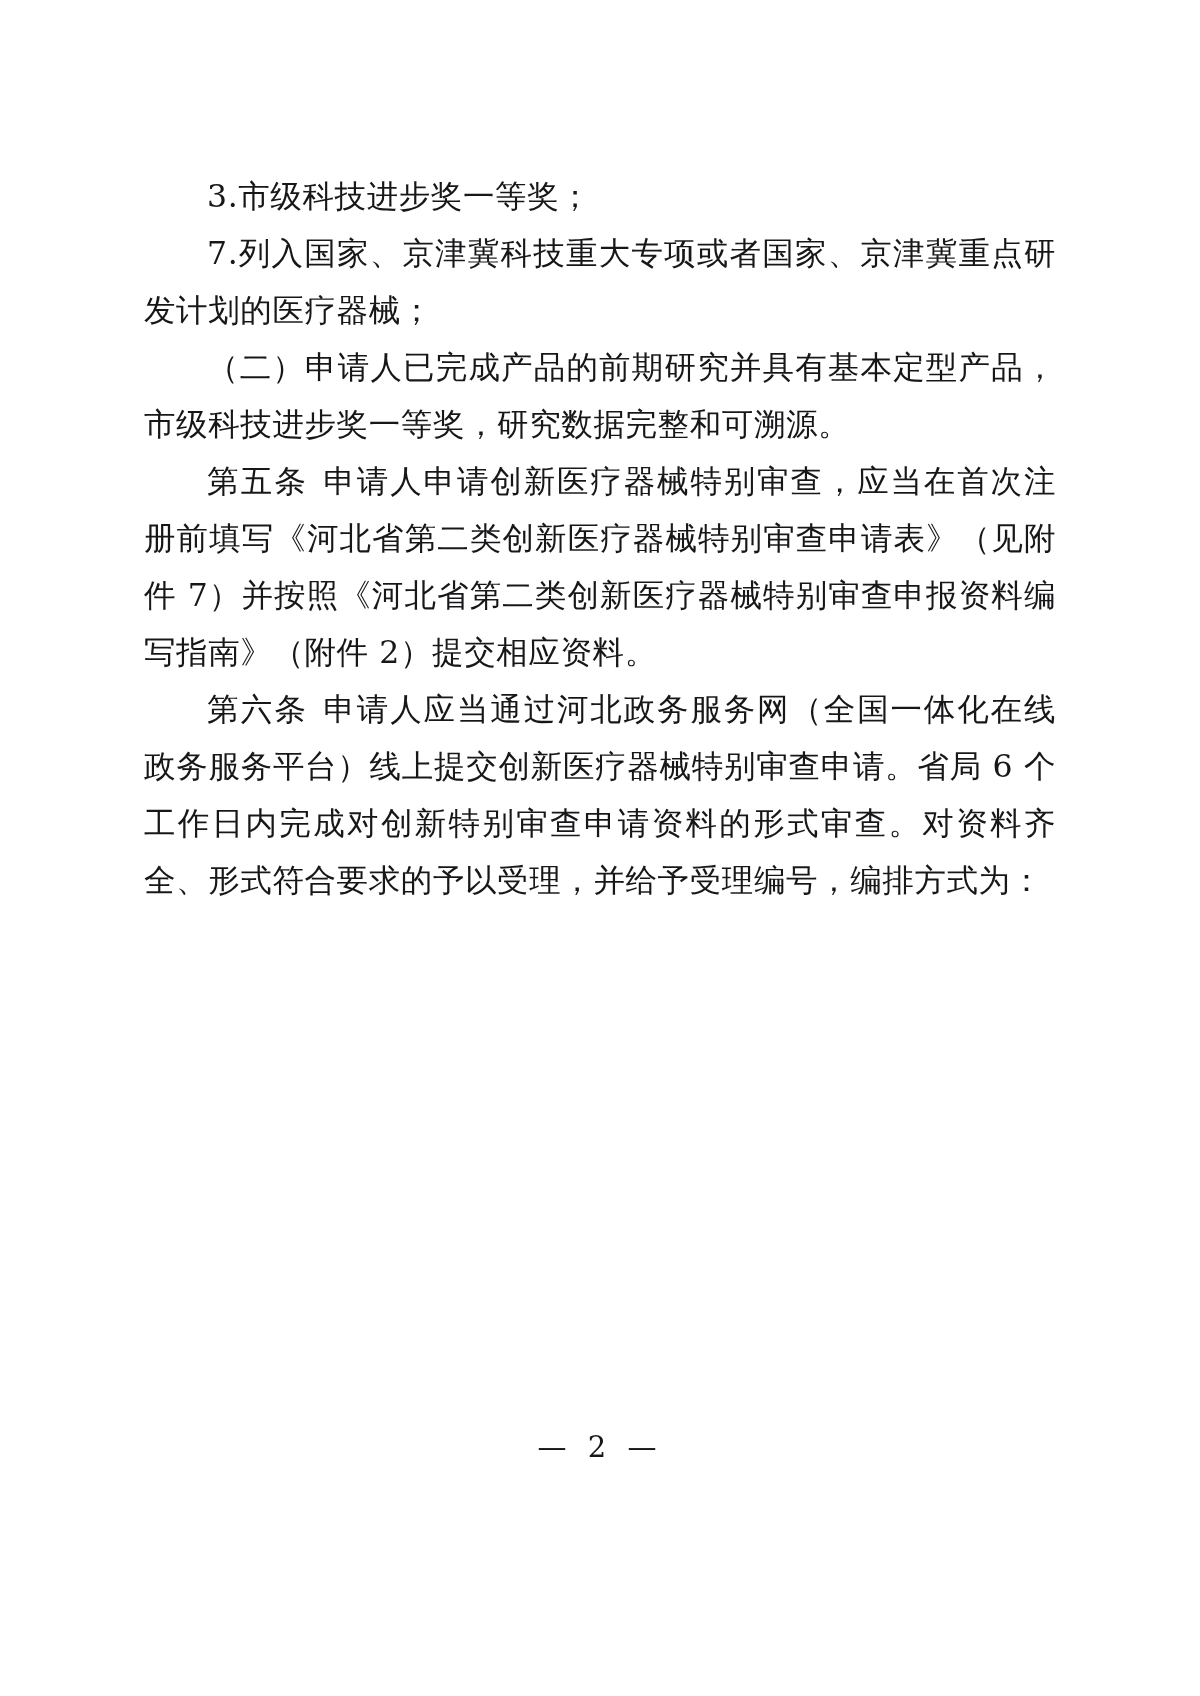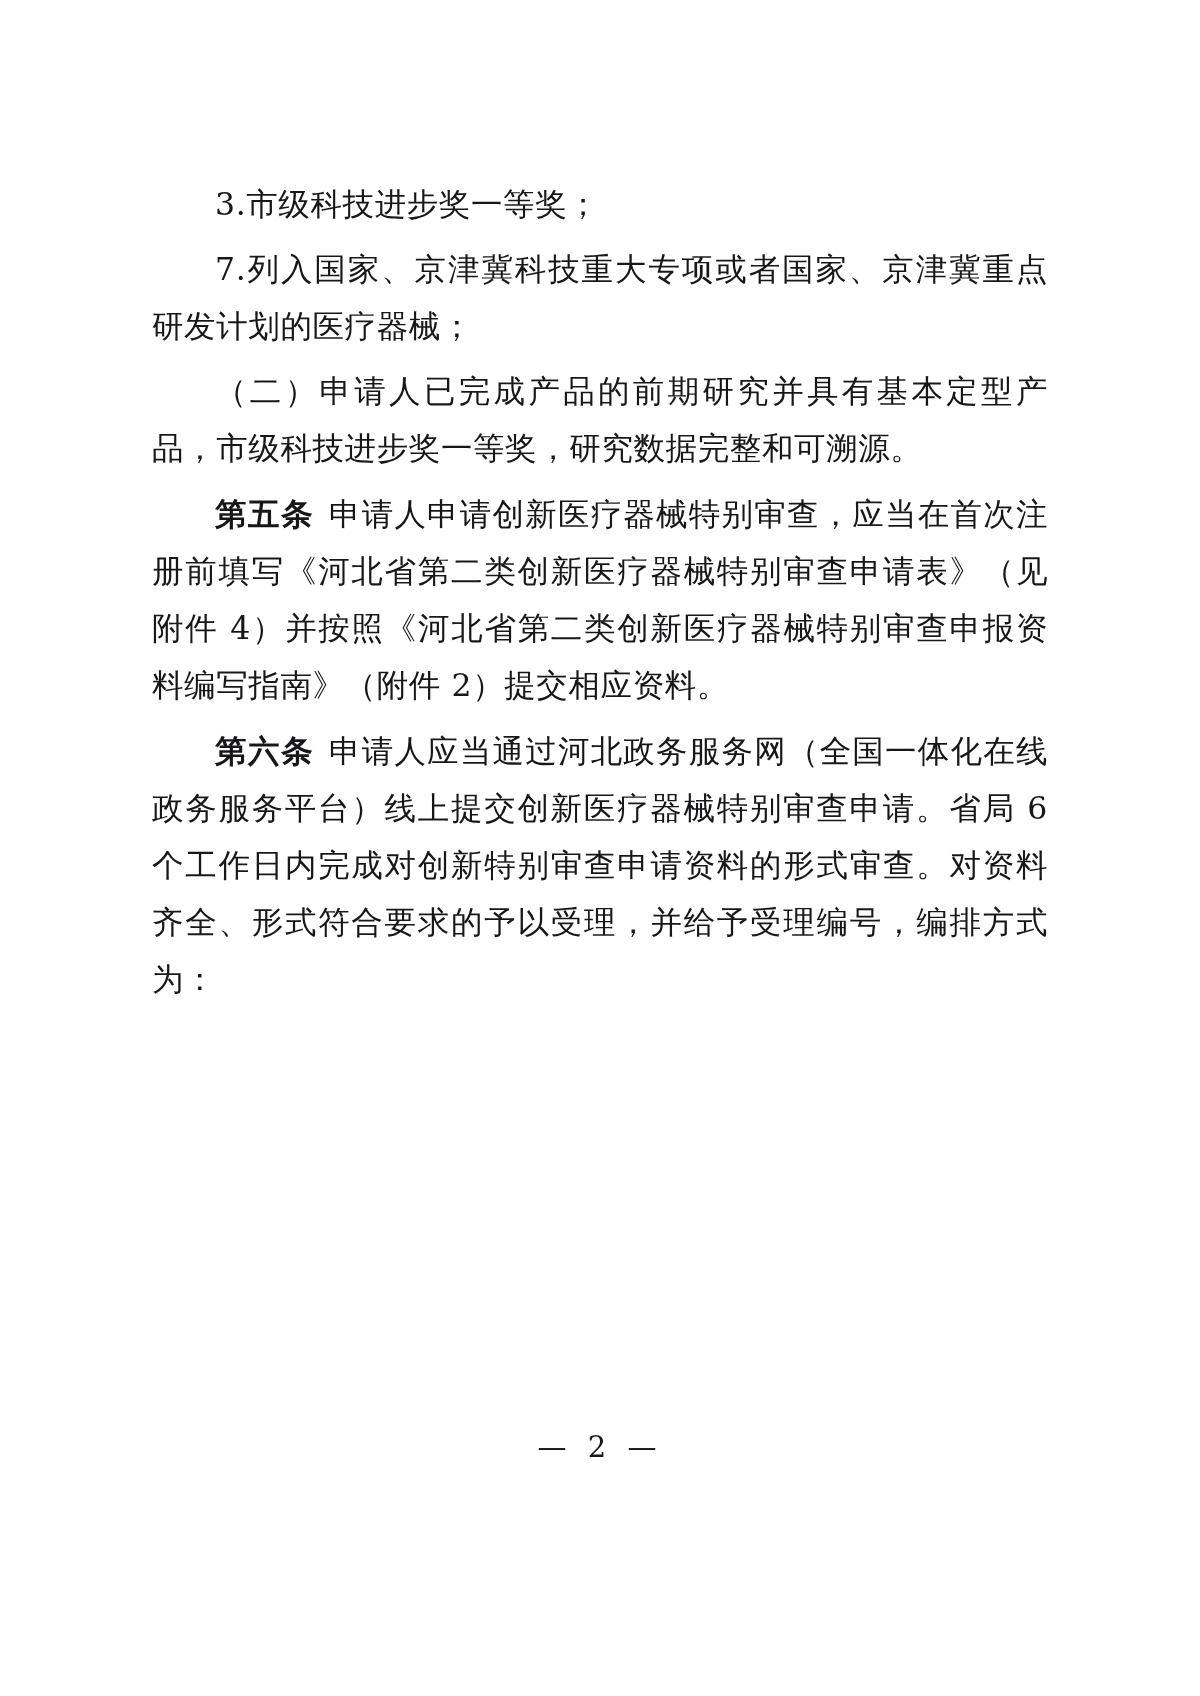--- a/index.html
+++ b/index.html
@@ -22,26 +22,26 @@
     left: 144px;
     top: 168px;
     width: 912px;
   }
   .para {
     font-size: 31.5px;
     line-height: 57px;
     letter-spacing: 0.6px;
     text-align: justify;
     text-justify: inter-ideograph;
-    margin: 8px;
+    margin: 0;
     text-indent: 63px;
     word-break: break-all;
   }
   .para .lead {
-    font-weight: bold;
+    font-weight: normal;
     letter-spacing: 1px;
   }
   .para .lead-gap {
     display: inline-block;
     width: 14px;
   }
   .footer {
     position: absolute;
     left: 0;
     top: 1430px;
@@ -64,21 +64,21 @@
   <div class="body-area">
 
     <p class="para">3.市级科技进步奖一等奖；</p>
 
     <p class="para">7.列入国家、京津冀科技重大专项或者国家、京津冀重点研发计划的医疗器械；</p>
 
 
     <p class="para">（二）申请人已完成产品的前期研究并具有基本定型产品，市级科技进步奖一等奖，研究数据完整和可溯源。</p>
 
 
-    <p class="para"><span class="lead">第五条</span><span class="lead-gap"></span><span>申请人申请创新医疗器械特别审查，应当在首次注册前填写《河北省第二类创新医疗器械特别审查申请表》（见附件 4）并按照《河北省第二类创新医疗器械特别审查申报资料编写指南》（附件 2）提交相应资料。</span></p>
+    <p class="para"><span class="lead">第五条</span><span class="lead-gap"></span><span>申请人申请创新医疗器械特别审查，应当在首次注册前填写《河北省第二类创新医疗器械特别审查申请表》（见附件 7）并按照《河北省第二类创新医疗器械特别审查申报资料编写指南》（附件 2）提交相应资料。</span></p>
 
     <p class="para"><span class="lead">第六条</span><span class="lead-gap"></span><span>申请人应当通过河北政务服务网（全国一体化在线政务服务平台）线上提交创新医疗器械特别审查申请。省局 6 个工作日内完成对创新特别审查申请资料的形式审查。对资料齐全、形式符合要求的予以受理，并给予受理编号，编排方式为：</span></p>
 
   </div>
 
   <div class="footer">
     <span class="pnum">— 2 —</span>
   </div>
 
 </div>

